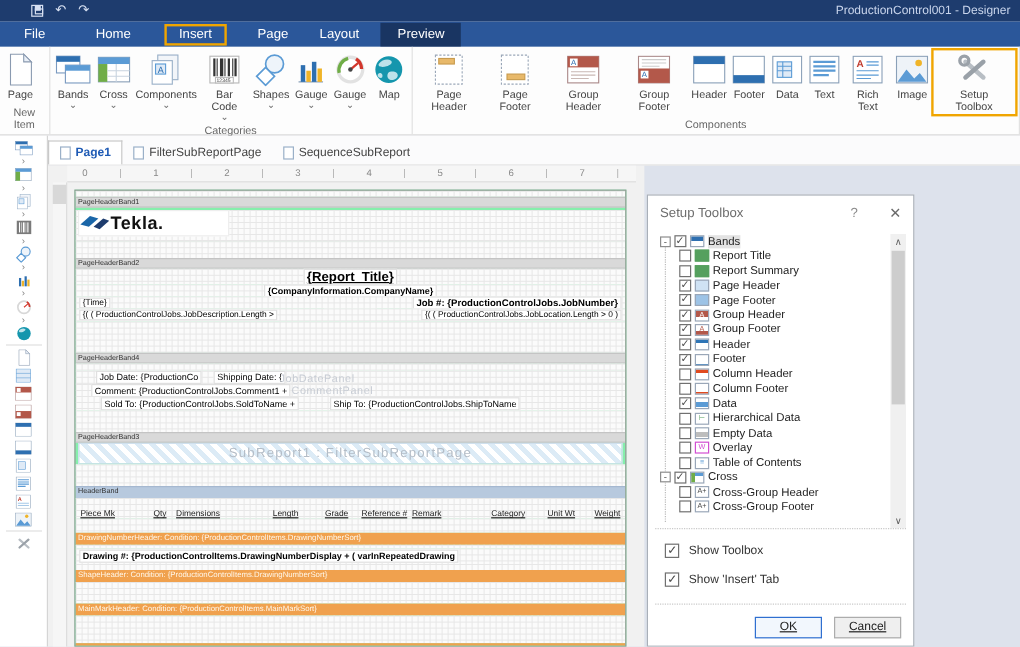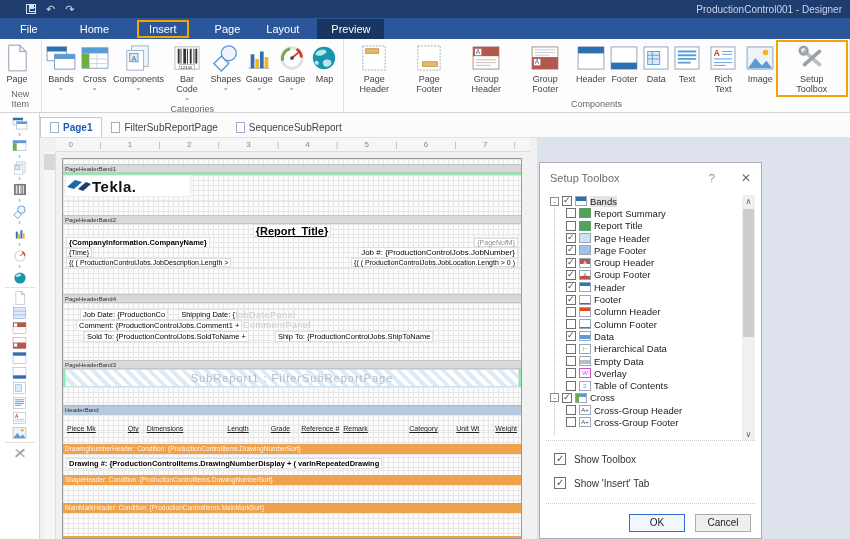--- a/index.html
+++ b/index.html
@@ -100,21 +100,21 @@
   .ttc { color:#5b9bd5; }
   .txb { color:#444; }
   .treeline { position:absolute; left:8px; top:6px; height:234px; border-left:1px dotted #bbb; }
   #vsb { position:absolute; right:0; top:0; width:13px; height:246px; background:#f0f0f0; }
   #vsb .sarrow { height:13px; text-align:center; font-size:8px; color:#606060; line-height:13px; }
   #vsb .sthumb { position:absolute; left:1px; top:14px; width:11px; height:128px; background:#cdcdcd; }
   #vsb .sdown { position:absolute; bottom:0; width:13px; }
   .optrow { display:flex; align-items:center; gap:8px; font-size:10px; color:#333; margin:12px 0 0 14px; }
   #btnsep { margin:14px 6px 0 6px; border-top:1px dotted #c9c9c9; }
   #btnrow { display:flex; justify-content:flex-end; gap:10px; margin:10px 10px 0 0; }
-  .dbtn { width:56px; height:18px; font-size:10px; color:#222; background:#efefef; border:1px solid #acacac; text-align:center; line-height:16px; }
+  .dbtn { width:56px; height:18px; font-size:10px; color:#222; background:#efefef; border:1px solid #acacac; text-align:center; line-height:16px;text-decoration:underline; }
   .dbtn.primary { border:1px solid #2f6fd0; background:#f2f7fd; }
 </style>
 </head>
 <body>
 
 <div id="stage">
 
   <div id="titlebar" class="abs">
     <div class="qicons">
       <span class="floppy"></span>
@@ -565,27 +565,27 @@
             <path d="M12 12l8-7 5 2-8 7z" fill="#1e3c6e"></path>
           </svg>
         <span class="ltext">Tekla.</span>
       </div>
     </div>
     <div class="grid" style="height:14px"></div>
     <div class="bandlbl">PageHeaderBand2</div>
     <div class="grid crow" style="height:13px; justify-content:center;">
       <span class="cbox" style="font-weight:bold; font-size:11px;text-decoration:underline;">{Report_Title}</span>
     </div>
-    <div class="grid crow" style="height:10px; justify-content:space-between;">
+    <div class="grid crow" style="height:10px; justify-content:space-between;flex-direction:column;">
       <span class="cbox" style="font-weight:bold; font-size:7.5px;">{CompanyInformation.CompanyName}</span>
       <span class="cbox" style="font-size:7px; color:#8a8f98;">{PageNofM}</span>
     </div>
     <div class="grid crow" style="height:10px; justify-content:space-between;">
       <span class="cbox" style="font-size:7px;">{Time}</span>
-      <span class="cbox" style="font-weight:normal; font-size:8px;text-align:center;">Job #: {ProductionControlJobs.JobNumber}</span>
+      <span class="cbox" style="font-weight:bold; font-size:8px;text-align:center;">Job #: {ProductionControlJobs.JobNumber}</span>
     </div>
     <div class="grid crow" style="height:11px; justify-content:space-between;">
       <span class="cbox" style="font-size:7px;">{( ( ProductionControlJobs.JobDescription.Length &gt;</span>
       <span class="cbox" style="font-size:7px;">{( ( ProductionControlJobs.JobLocation.Length &gt; 0 )</span>
     </div>
     <div class="grid" style="height:26px"></div>
     <div class="bandlbl">PageHeaderBand4</div>
     <div class="grid" style="height:6px"></div>
     <div class="grid crow" style="height:11px;">
       <span class="ghost" style="left:170px;">JobDatePanel</span>
@@ -642,26 +642,26 @@
       <div class="treeline"></div>
       <div class="titem group">
         <span class="expander">-</span>
         <span class="cb checked"></span>
         <span class="tico" style="background:linear-gradient(#2e6fb0 0 4px,#fff 4px)"></span>
         <span class="tlabel sel">Bands</span>
       </div>
       <div class="titem">
         <span class="cb"></span>
         <span class="tico tg"></span>
+        <span class="tlabel">Report Title</span>
+      </div>
+      <div class="titem">
+        <span class="cb"></span>
+        <span class="tico tg"></span>
         <span class="tlabel">Report Summary</span>
-      </div>
-      <div class="titem">
-        <span class="cb"></span>
-        <span class="tico tg"></span>
-        <span class="tlabel">Report Title</span>
       </div>
       <div class="titem">
         <span class="cb checked"></span>
         <span class="tico tph"></span>
         <span class="tlabel">Page Header</span>
       </div>
       <div class="titem">
         <span class="cb checked"></span>
         <span class="tico tpf"></span>
         <span class="tlabel">Page Footer</span>

